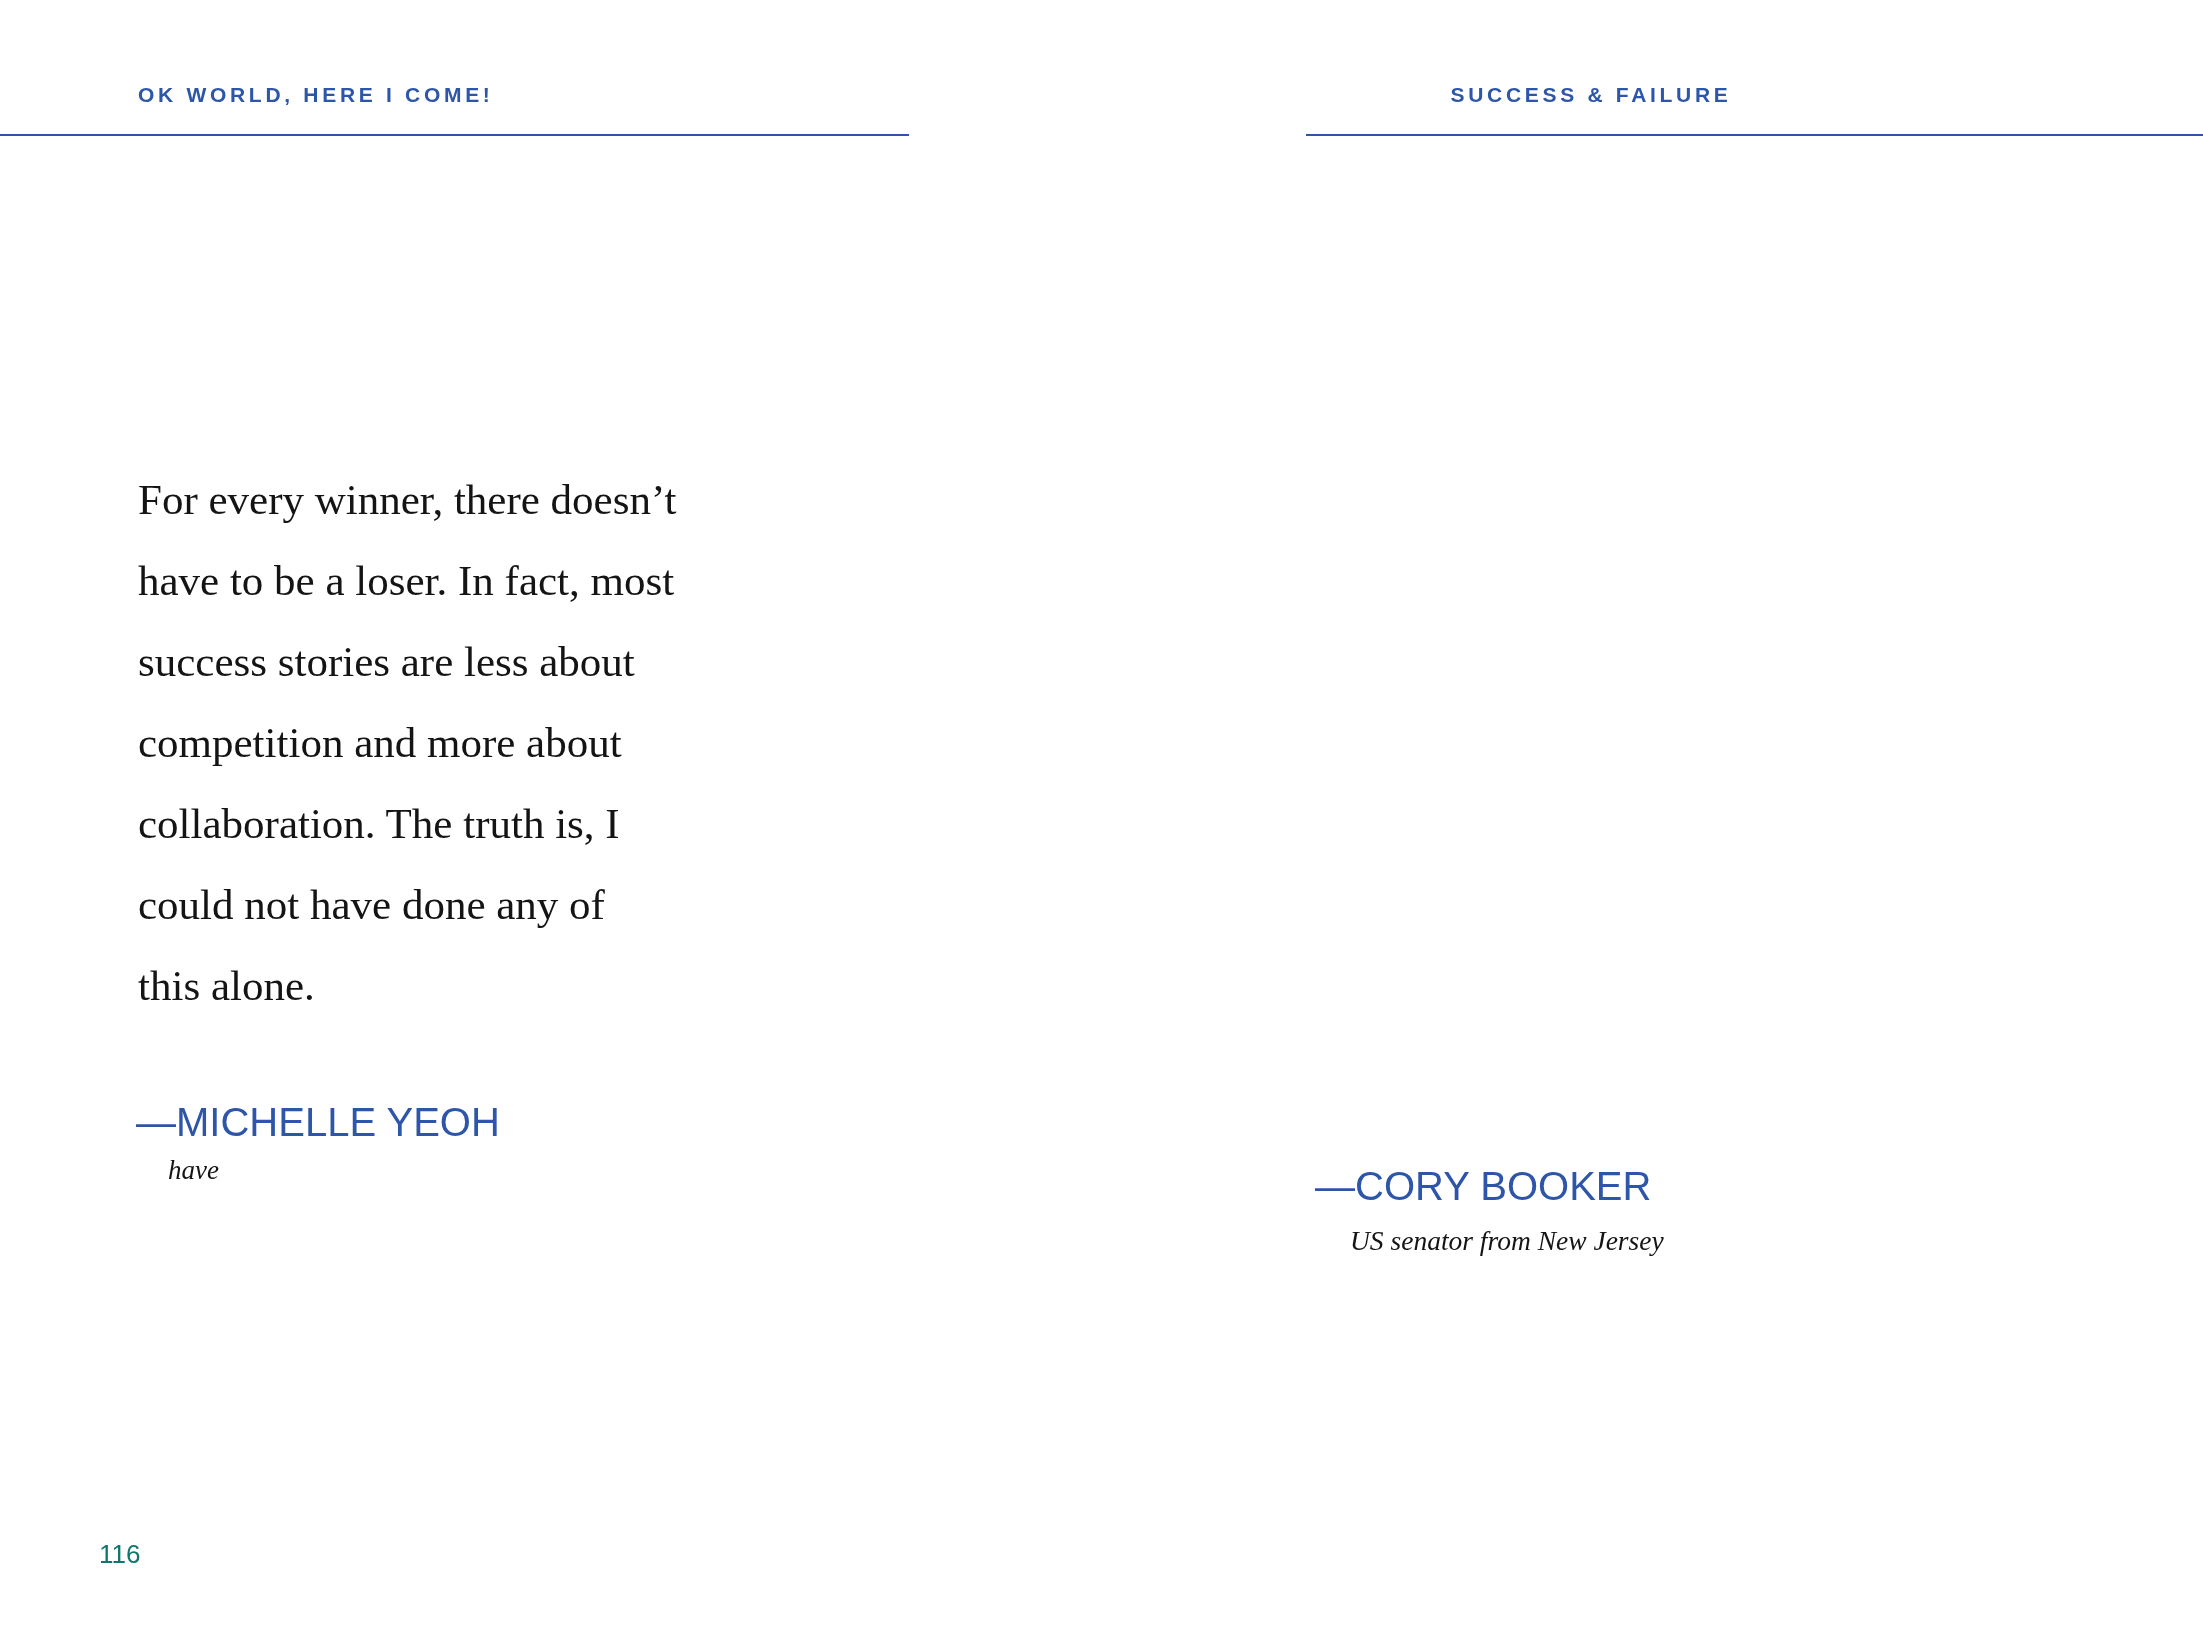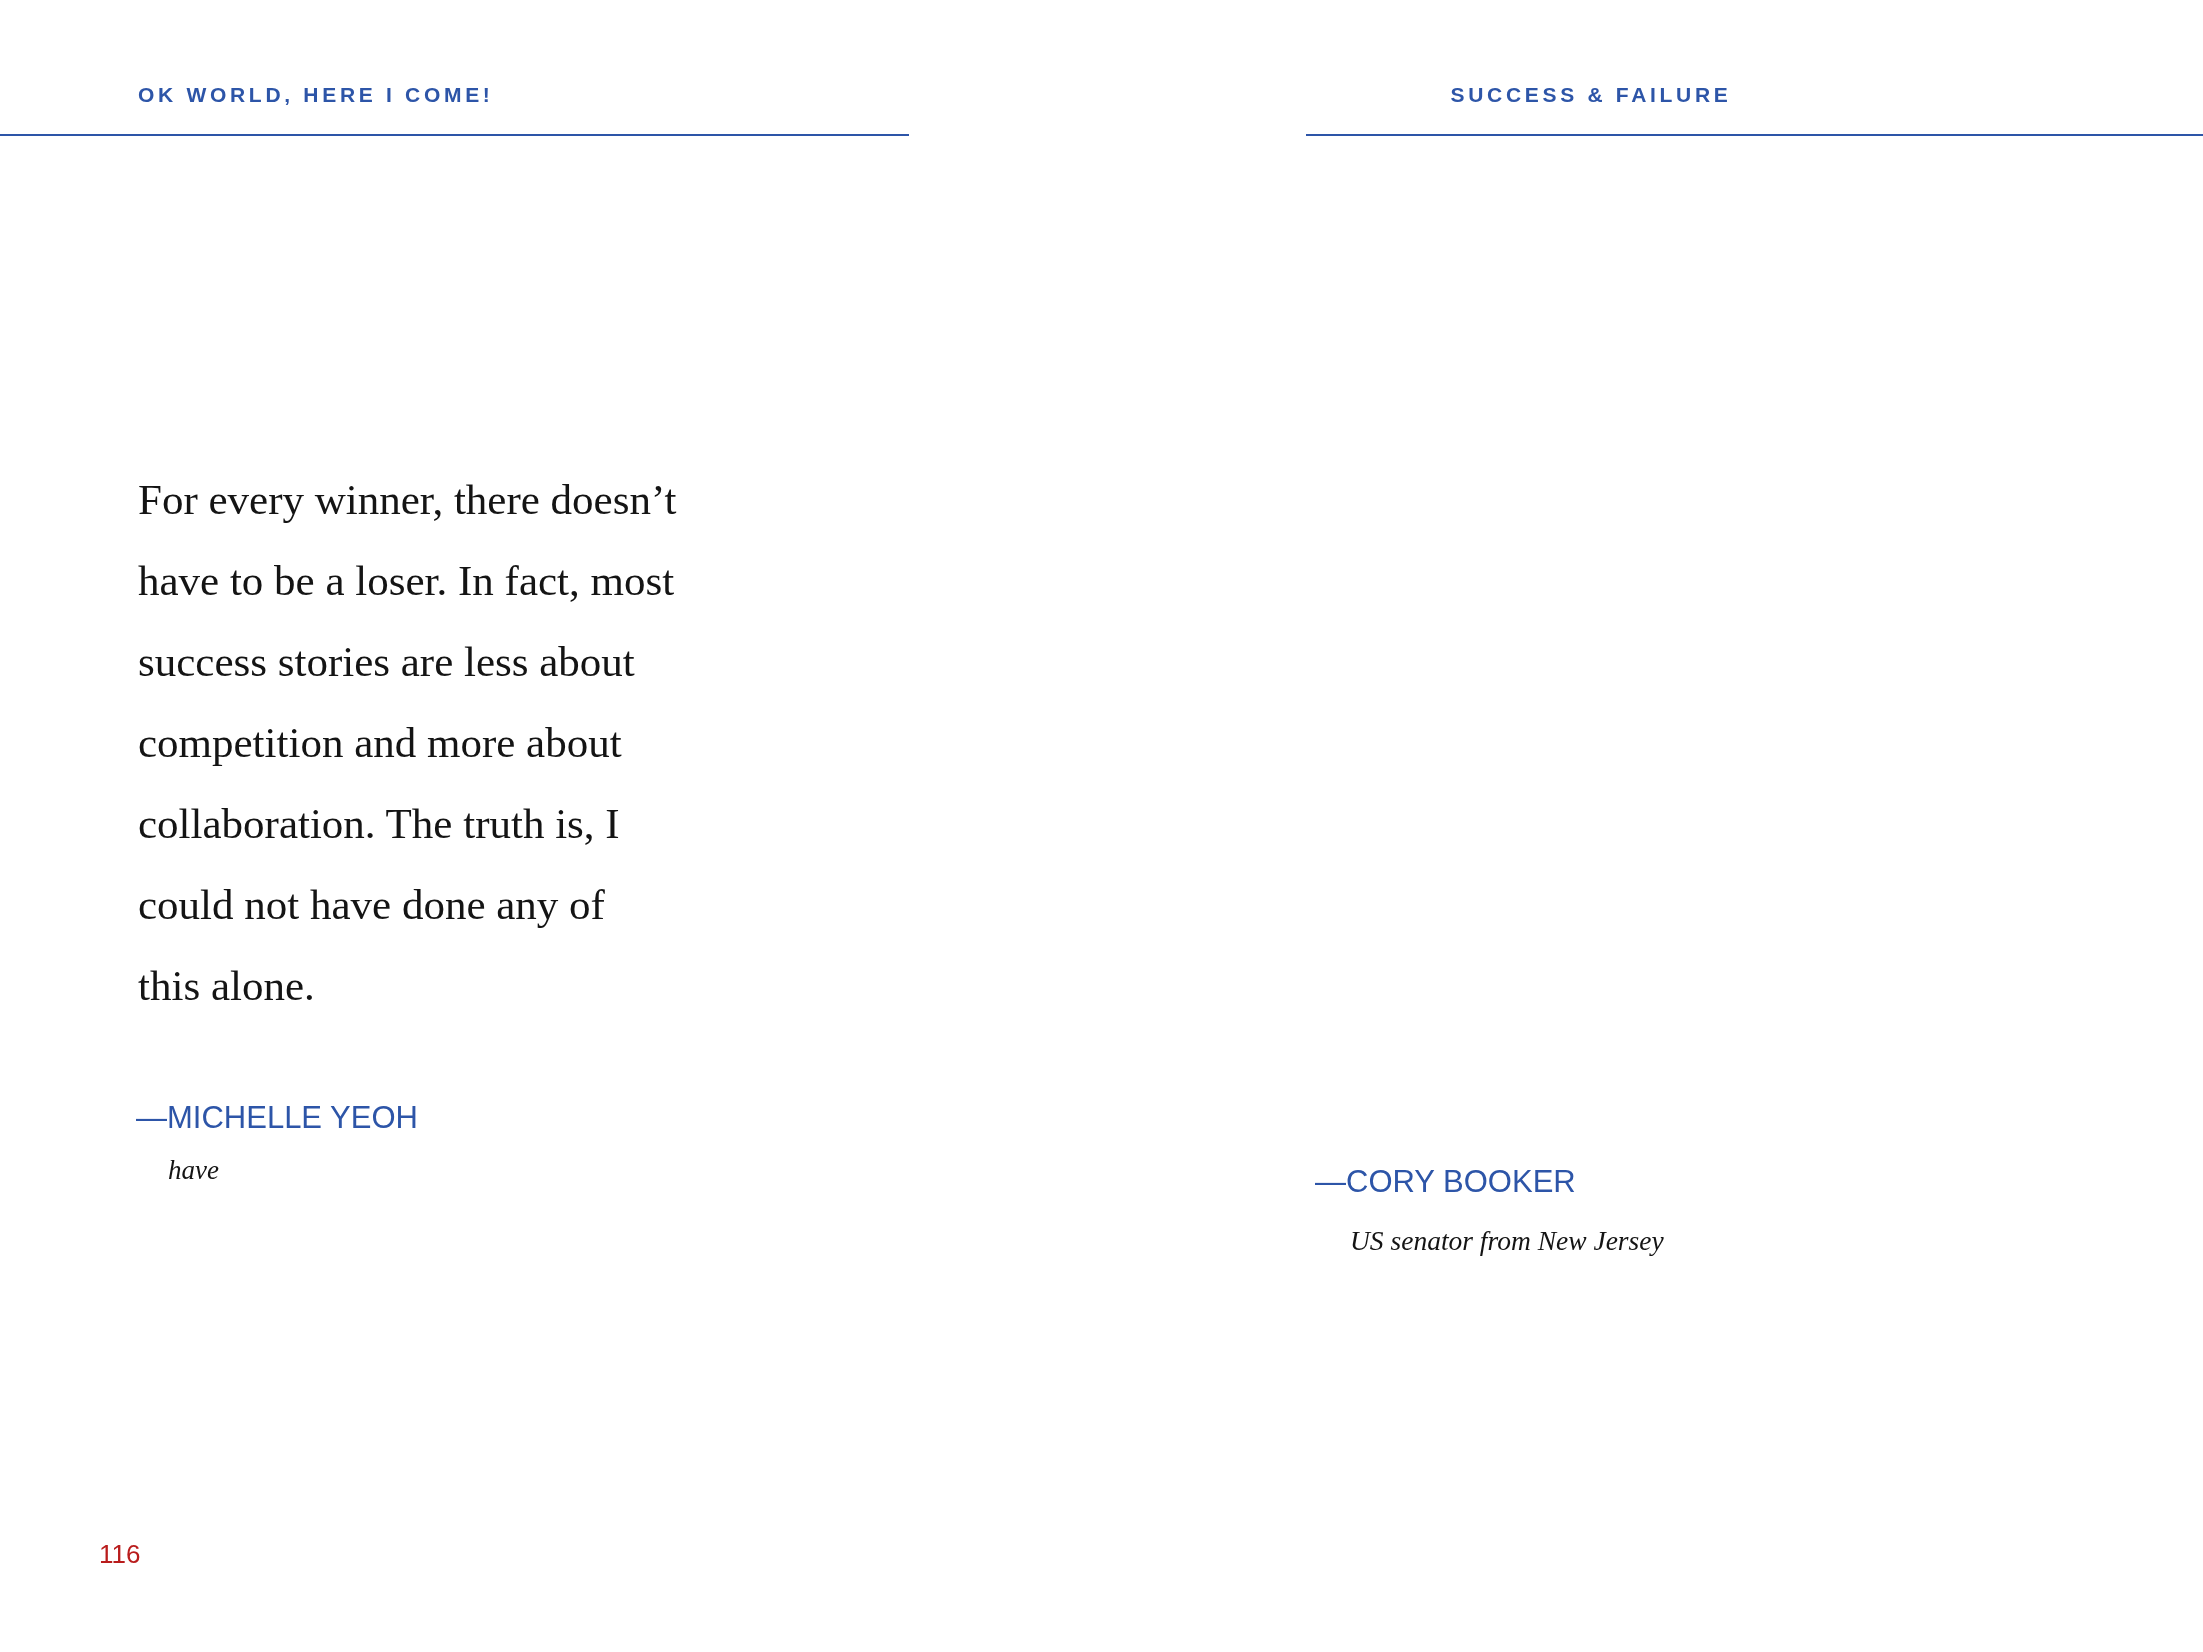--- a/index.html
+++ b/index.html
@@ -48,38 +48,38 @@
     font-size: 43px;
     line-height: 81px;
   }
   .quote.large {
     font-size: 59px;
     line-height: 101px;
   }
   .attribution {
     position: absolute;
     font-family: "Liberation Sans", sans-serif;
-    font-size: 31px;
+    font-size: 40px;
     color: #2d55a8;
     white-space: nowrap;
   }
   .role {
     position: absolute;
     font-family: "Liberation Serif", serif;
     font-style: italic;
     color: #141414;
     white-space: nowrap;
   }
   .role.small { font-size: 27px; }
   .role.large { font-size: 27.5px; }
   .page-number {
     position: absolute;
     font-family: "Liberation Sans", sans-serif;
     font-size: 26px;
-    color: #b91c1c;
+    color: #0f766e;
   }
   .right-align {
     text-align: center;
   }
 </style>
 </head>
 <body>
 
 <div class="page" id="page-left">
   <div class="running-head" style="left:138px; top:83px;">OK WORLD, HERE I COME!</div>

